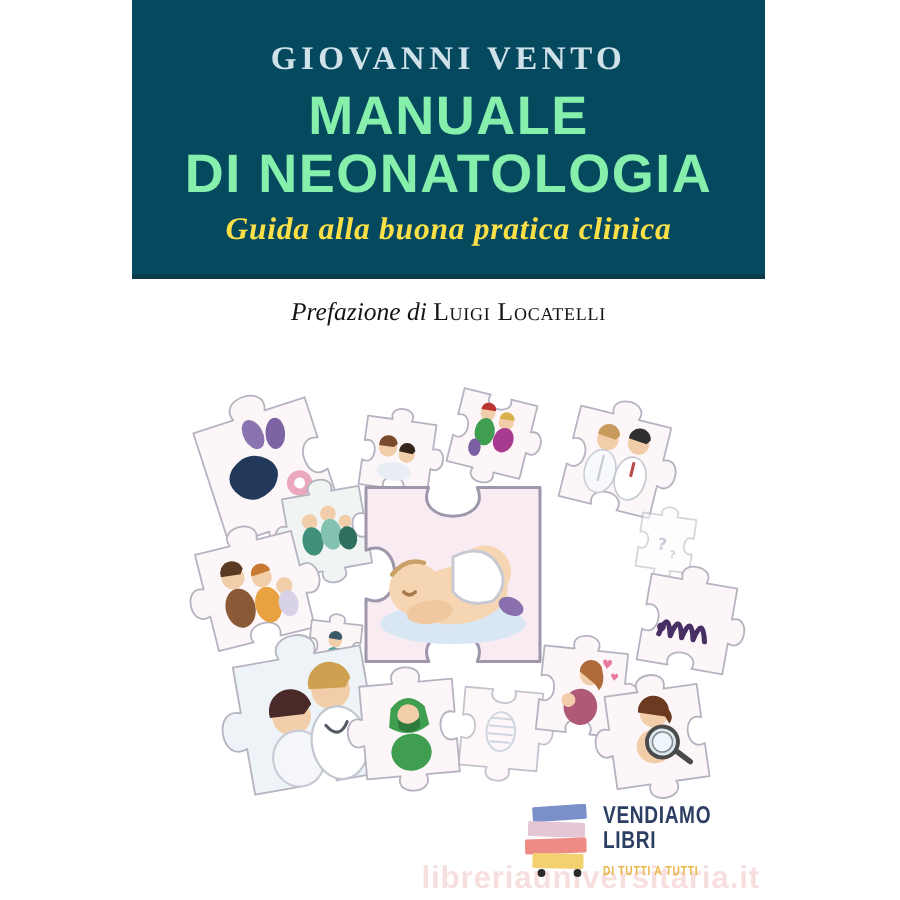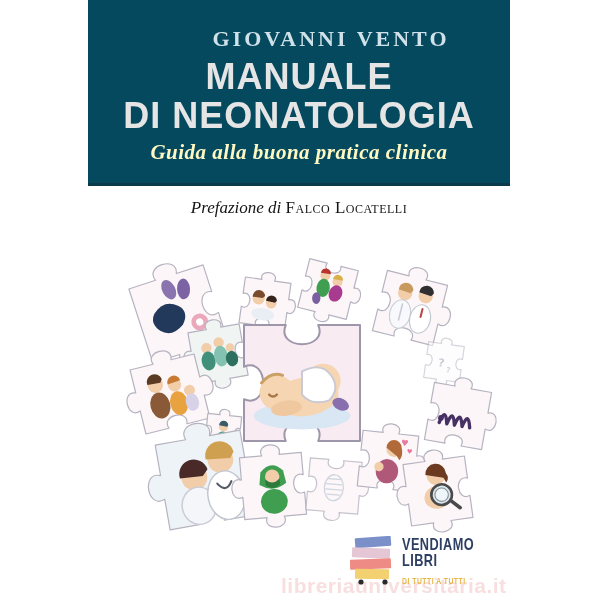--- a/index.html
+++ b/index.html
@@ -5,26 +5,26 @@
   html,body{margin:0;padding:0;background:#ffffff;}
   .page{position:relative;width:600px;height:600px;background:#ffffff;overflow:hidden;
         font-family:"Liberation Sans",sans-serif;}
   .cover{position:absolute;left:88px;top:0;width:422px;height:600px;background:#ffffff;}
 
   
   .band{position:absolute;left:0;top:0;width:422px;height:183px;background:#05495f;
         border-bottom:3px solid #0b3a4a;text-align:center;}
   .author{position:absolute;left:0;top:26px;width:100%;
           font-family:"Liberation Serif",serif;font-weight:700;font-size:22px;
-          letter-spacing:3px;color:#cfe1e9;padding-left:32px;}
+          letter-spacing:3px;color:#cfe1e9;}
   .title{position:absolute;left:0;top:57px;width:100%;
-         font-weight:700;font-size:36px;line-height:39px;letter-spacing:1px;color:#e5e5e5;}
+         font-weight:700;font-size:36px;line-height:39px;letter-spacing:1px;color:#86efac;}
   .subtitle{position:absolute;left:0;top:140px;width:100%;
             font-family:"Liberation Serif",serif;font-style:italic;font-weight:700;
-            font-size:21px;letter-spacing:0.5px;color:#fef9c3;text-align:center;}
+            font-size:21px;letter-spacing:0.5px;color:#fde047;text-align:center;}
 
   
   .credits{position:absolute;left:0;top:197px;width:422px;text-align:center;color:#141414;
            font-family:"Liberation Serif",serif;font-size:17px;line-height:22px;}
   .credits .pre{font-style:italic;}
   .credits .nm{font-variant:small-caps;letter-spacing:0.5px;}
 
   
   .puzzle-art{position:absolute;left:0;top:256px;width:422px;height:290px;}
 
@@ -51,21 +51,21 @@
     <div class="band">
       <div class="author">GIOVANNI VENTO</div>
       <div class="title">
         <div>MANUALE</div>
         <div>DI NEONATOLOGIA</div>
       </div>
       <div class="subtitle">Guida alla buona pratica clinica</div>
     </div>
 
     <div class="credits">
-      <div><span class="pre">Prefazione di </span><span class="nm">Falco Locatelli</span></div>
+      <div><span class="pre">Prefazione di </span><span class="nm">Luigi Locatelli</span></div>
     </div>
 
     <svg class="puzzle-art" id="puzzleArt" viewBox="0 0 422 290" xmlns="http://www.w3.org/2000/svg">
         <g opacity="1" transform="translate(90,58) rotate(-18) translate(-39,-39)">
           <path d="M0,0 l28.08,0 c-7.02,-17.16 28.86,-17.16 21.840000000000003,0 l28.08,0 l0,28.08 c-17.16,-7.02 -17.16,28.86 0,21.840000000000003 l0,28.08 l-28.08,0 c7.02,17.16 -28.86,17.16 -21.840000000000003,0 l-28.08,0 l0,-78Z" fill="#fdf6f8" stroke="#b6b3c0" stroke-width="1.2" stroke-linejoin="round"></path>
           <g transform="scale(1.3)">
             <ellipse cx="40" cy="13" rx="5" ry="8" transform="rotate(15 40 13)" fill="#7c64a4" stroke="none" stroke-width="0"></ellipse>
             <ellipse cx="29" cy="10" rx="5" ry="8" transform="rotate(-10 29 10)" fill="#8a74b0" stroke="none" stroke-width="0"></ellipse>
             <path d="M13,24 q10,-8 19,0 q7,7 -1,15 q-11,7 -18,-1 q-6,-8 0,-14 z" fill="#23395c" stroke="none" stroke-width="0" stroke-linecap="round" stroke-linejoin="round"></path>
             <circle cx="44" cy="41" r="6.5" fill="#eaa8bc" stroke="none" stroke-width="0"></circle>

